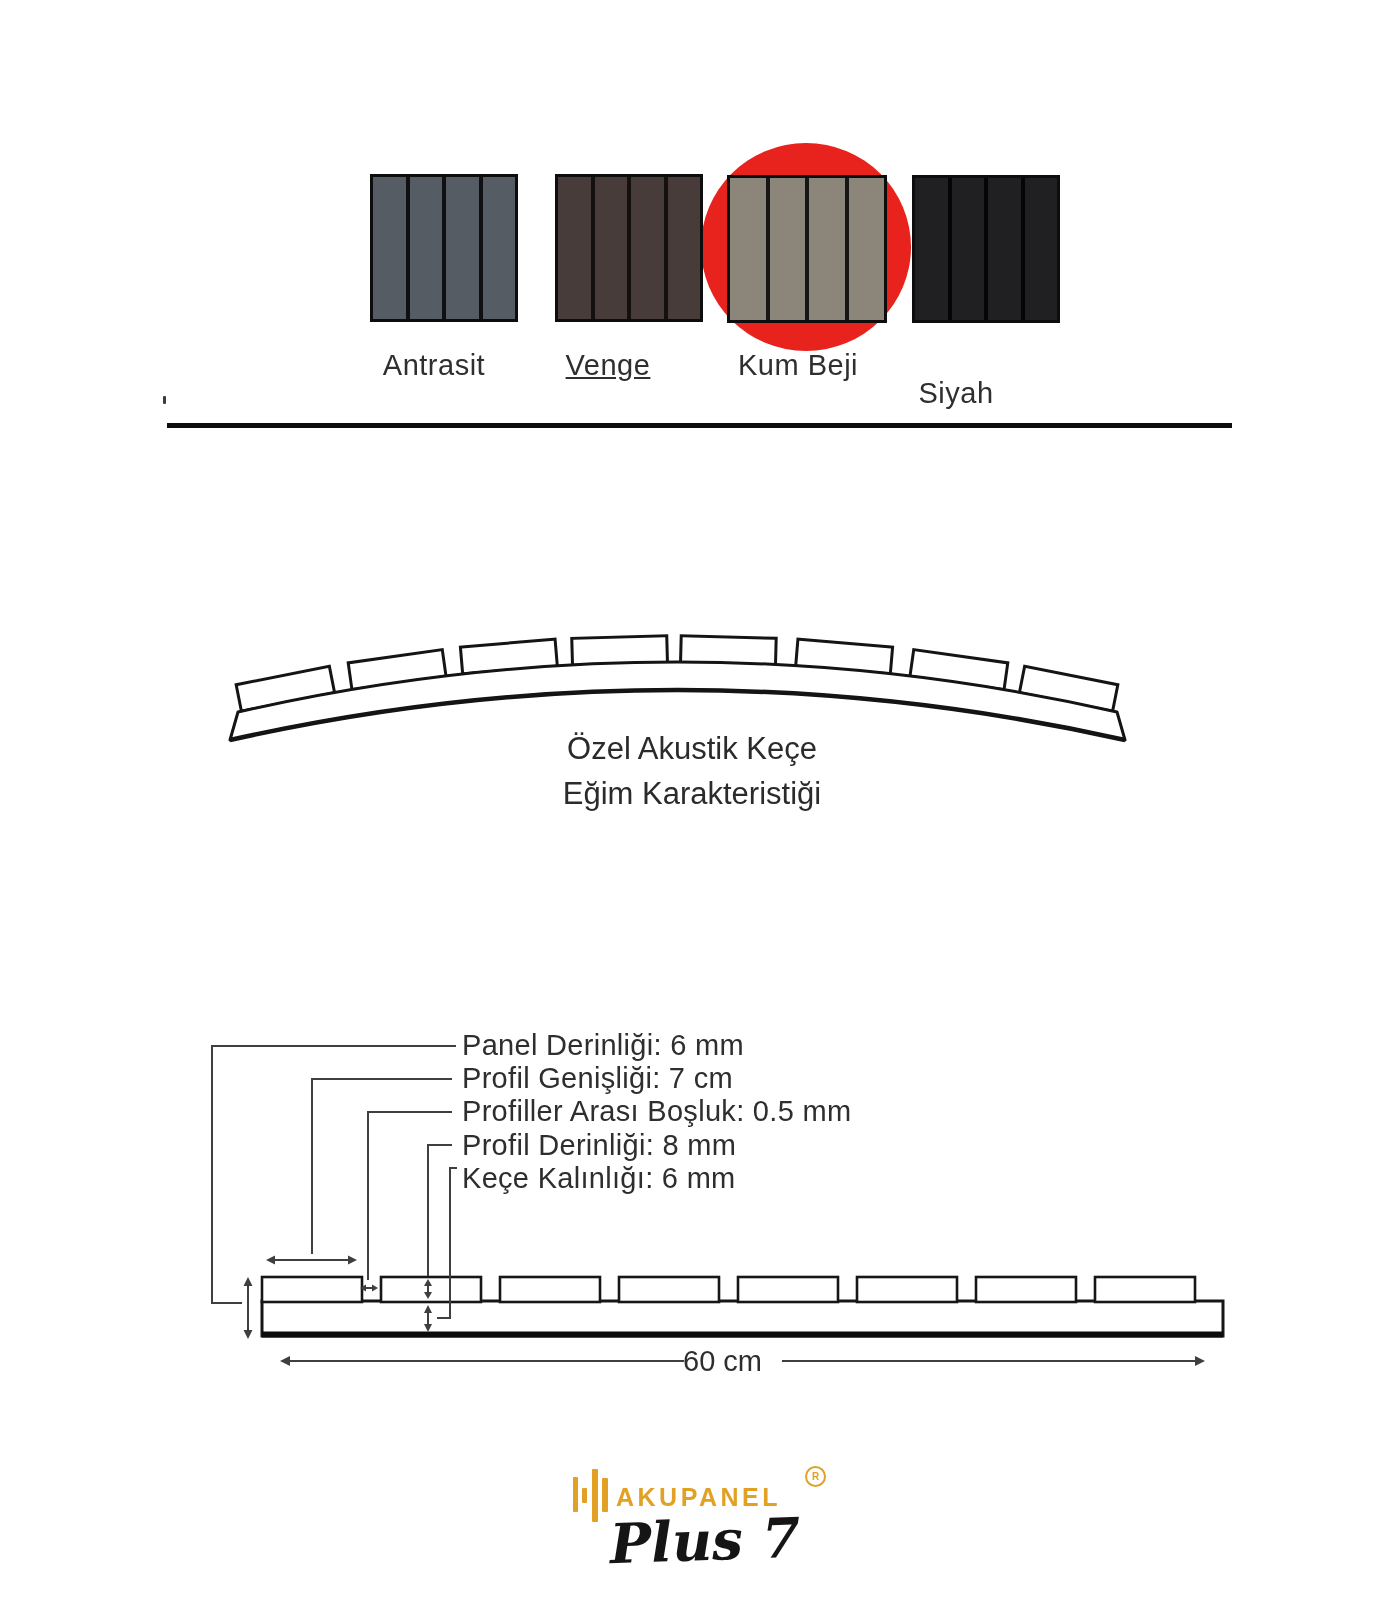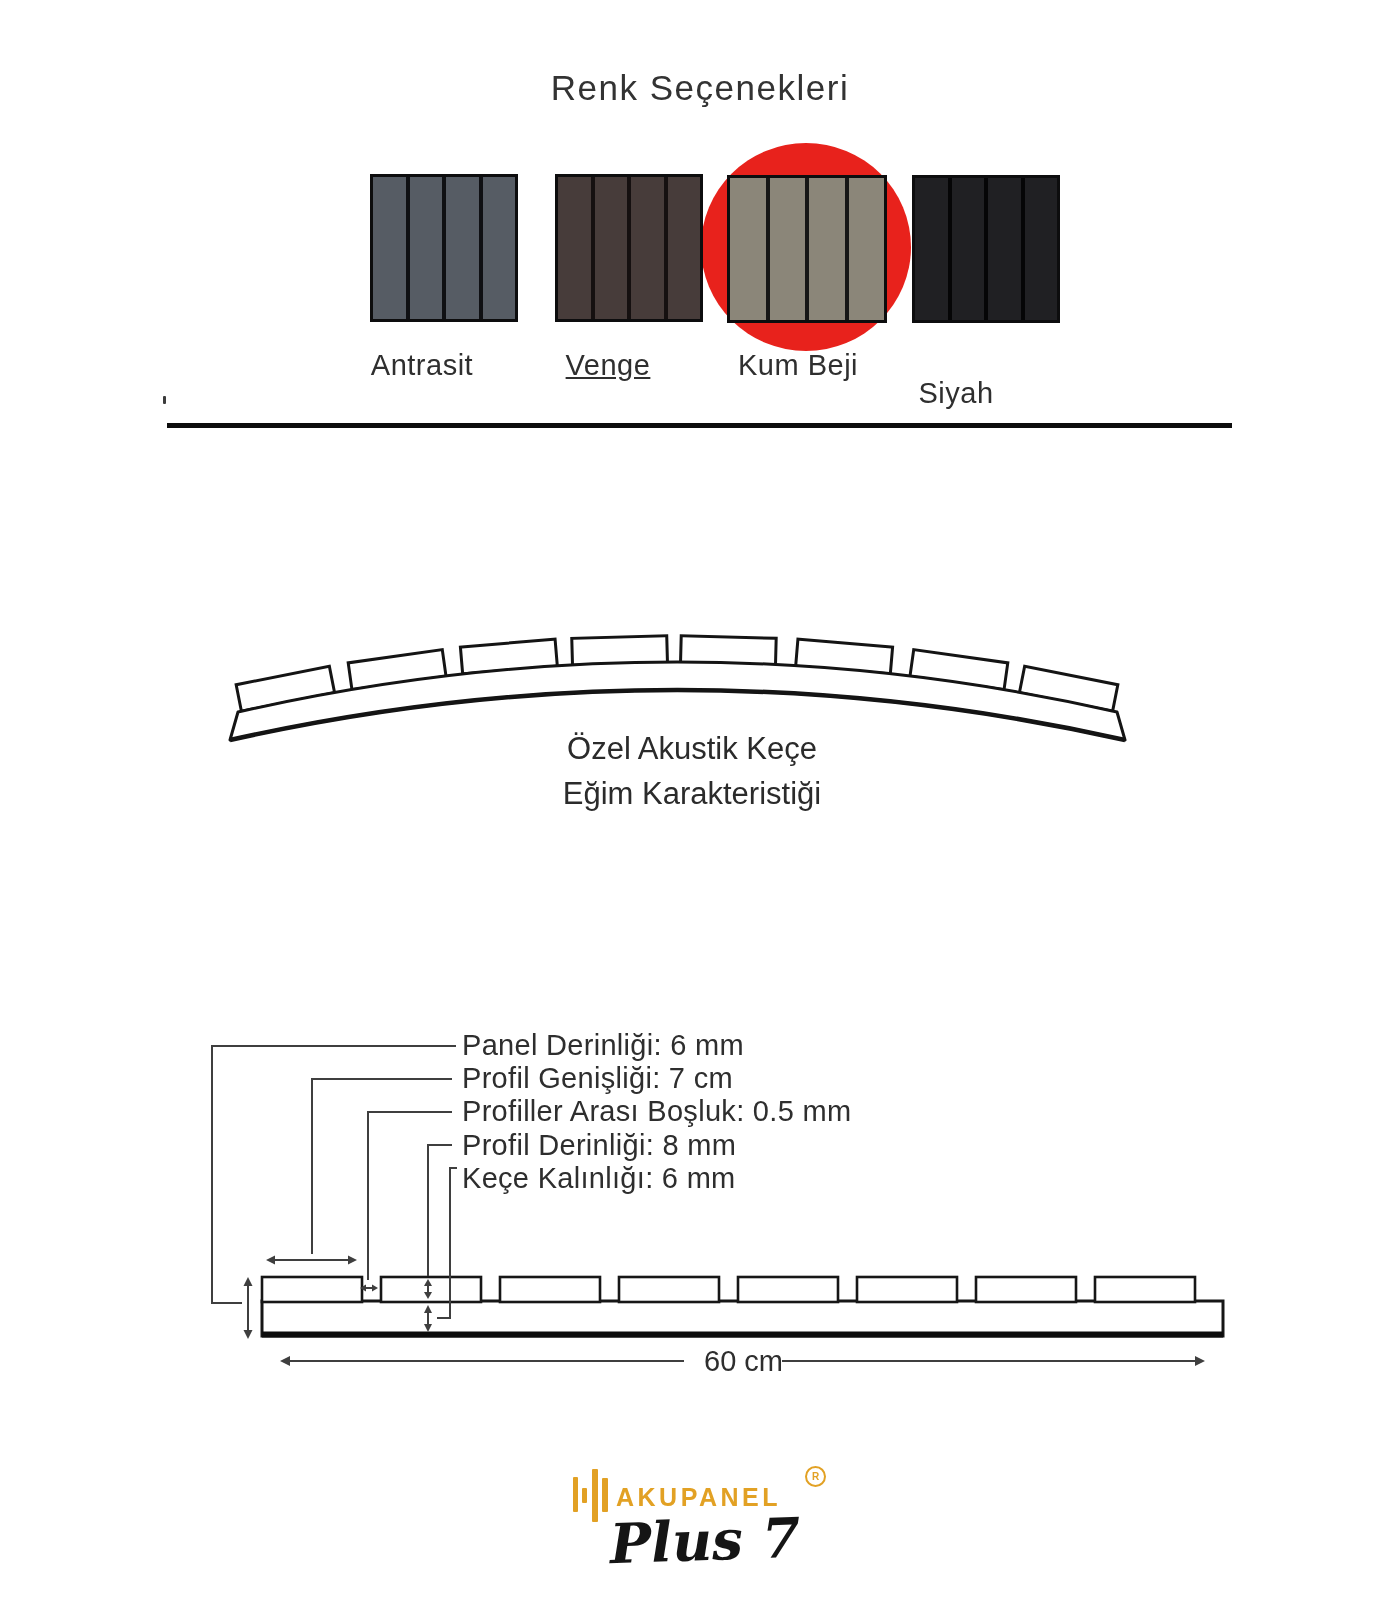--- a/index.html
+++ b/index.html
@@ -21,21 +21,21 @@
   #divider{left:167px;top:423px;width:1065px;height:5px;background:#0d0d0d;}
 
   
   #curve-caption{left:442px;top:727px;width:500px;text-align:center;font-weight:300;color:#2b2b2b;}
   #curve-caption .l1{font-size:31px;line-height:44px;}
   #curve-caption .l2{font-size:31px;line-height:46px;}
 
   
   #dim-labels{left:462px;top:1029px;font-size:29px;font-weight:300;color:#2e2e2e;letter-spacing:0.3px;}
   #dim-labels .row{line-height:33.2px;white-space:nowrap;}
-  #width-label{left:683px;top:1345px;width:100px;text-align:right;font-size:29px;
+  #width-label{left:683px;top:1345px;width:100px;text-align:left;font-size:29px;
          font-weight:300;color:#2e2e2e;}
 
   
   #draw{left:0;top:0;width:1400px;height:1600px;pointer-events:none;}
 
   
   .bar{background:var(--brand,#e2a124);border-radius:1px;}
   #brand-text{left:616px;top:1483px;font-size:25px;font-weight:bold;letter-spacing:3.5px;
         color:var(--brand,#e2a124);}
   #reg-mark{left:805px;top:1466px;width:17px;height:17px;border:2px solid var(--brand,#e2a124);
@@ -43,21 +43,20 @@
         display:flex;align-items:center;justify-content:center;}
   #series-text{left:555px;top:1508px;width:300px;text-align:center;font-size:55px;
         font-family:"DejaVu Serif", serif;font-style:italic;font-weight:600;color:#151515;
         transform:rotate(-2deg);}
 </style>
 </head>
 <body>
 
 <div id="stage">
 
-  <div id="title" class="abs">Renk Seçenekleri</div>
 
   <div id="highlight-circle" class="abs" style="background: rgb(232, 34, 28);"></div>
 
   <div class="abs swatch" style="left: 370px; top: 174px; width: 148px; height: 148px; --slat: #565c64; --gap: #0f1013;">
     <span class="slat"></span>
       <span class="slat"></span>
       <span class="slat"></span>
       <span class="slat"></span>
   </div>
   <div class="abs swatch" style="left: 555px; top: 174px; width: 148px; height: 148px; --slat: #473c3a; --gap: #151010;">
@@ -72,21 +71,21 @@
       <span class="slat"></span>
       <span class="slat"></span>
   </div>
   <div class="abs swatch" style="left: 912px; top: 175px; width: 148px; height: 148px; --slat: #202023; --gap: #050506;">
     <span class="slat"></span>
       <span class="slat"></span>
       <span class="slat"></span>
       <span class="slat"></span>
   </div>
 
-  <div class="abs swatch-label" style="left:342px;width:160px;">Antrasit</div>
+  <div class="abs swatch-label" style="left:354px;width:160px;">Antrasit</div>
   <div class="abs swatch-label" style="left:528px;width:160px;text-decoration:underline;">Venge</div>
   <div class="abs swatch-label" style="left:718px;width:160px;">Kum Beji</div>
   <div class="abs swatch-label" style="left:876px;width:160px;margin-top:28px;">Siyah</div>
 
   <div id="tiny-mark" class="abs"></div>
   <div id="divider" class="abs"></div>
 
   <svg id="draw" class="abs" viewBox="0 0 1400 1600">
 
     <g fill="#ffffff" stroke="#141414" stroke-width="3">

